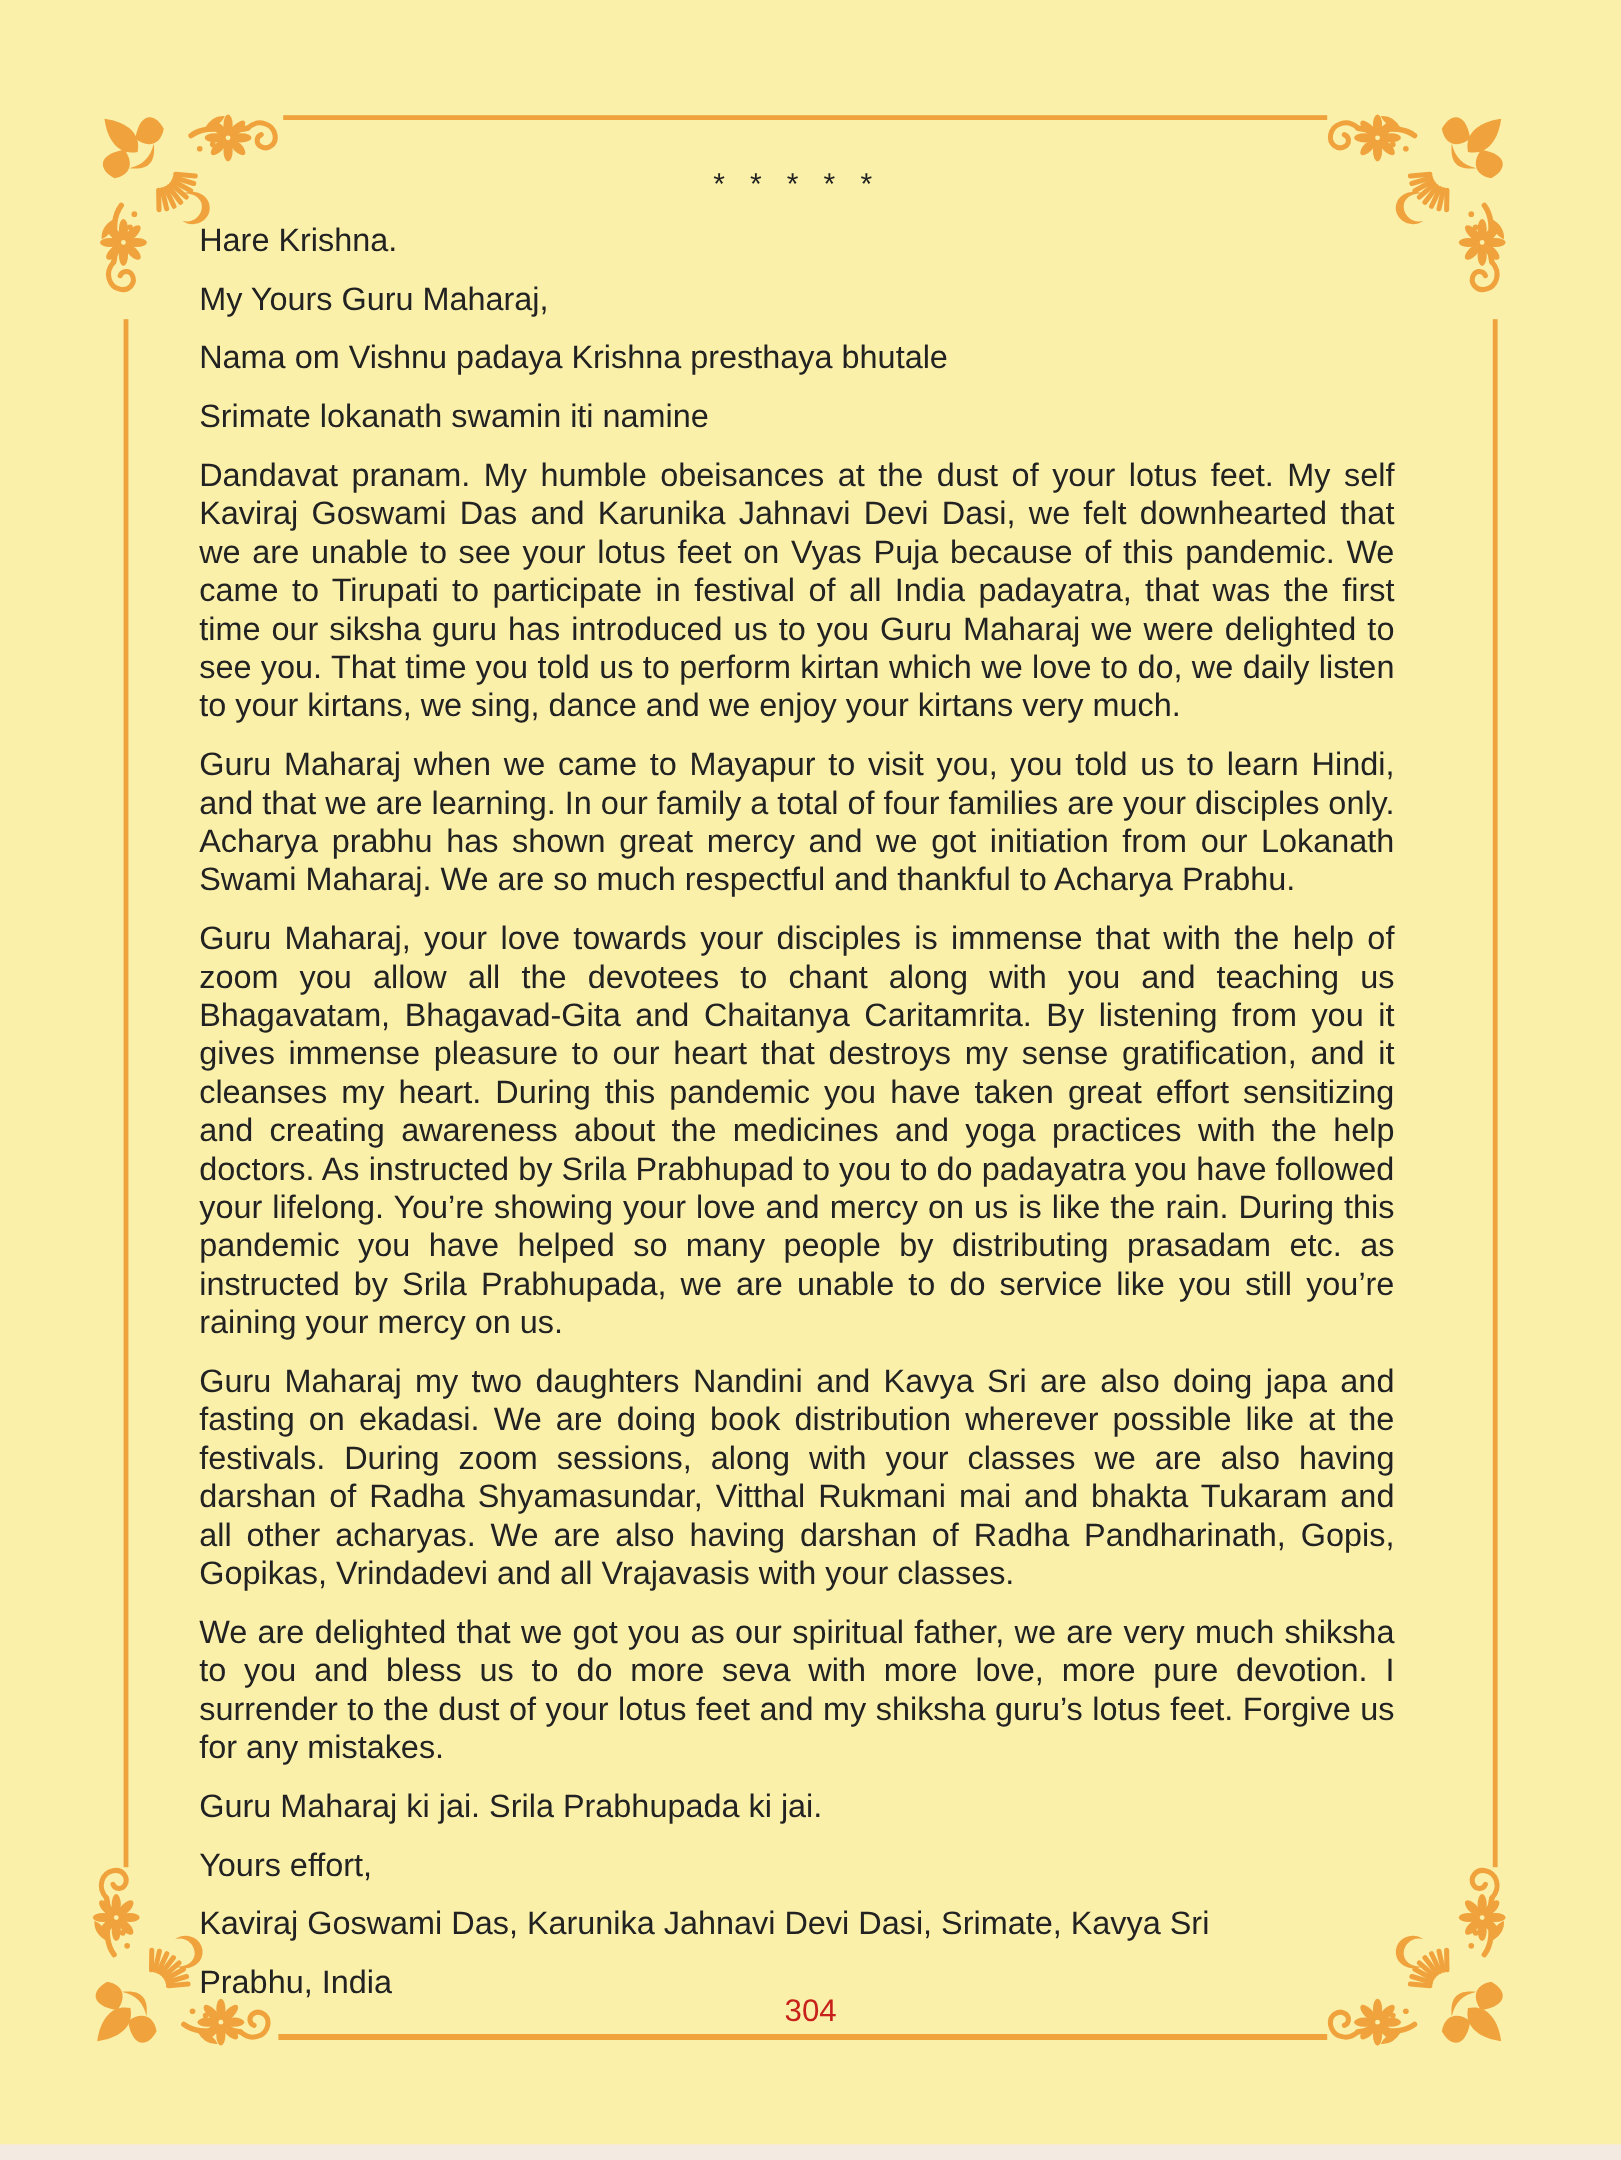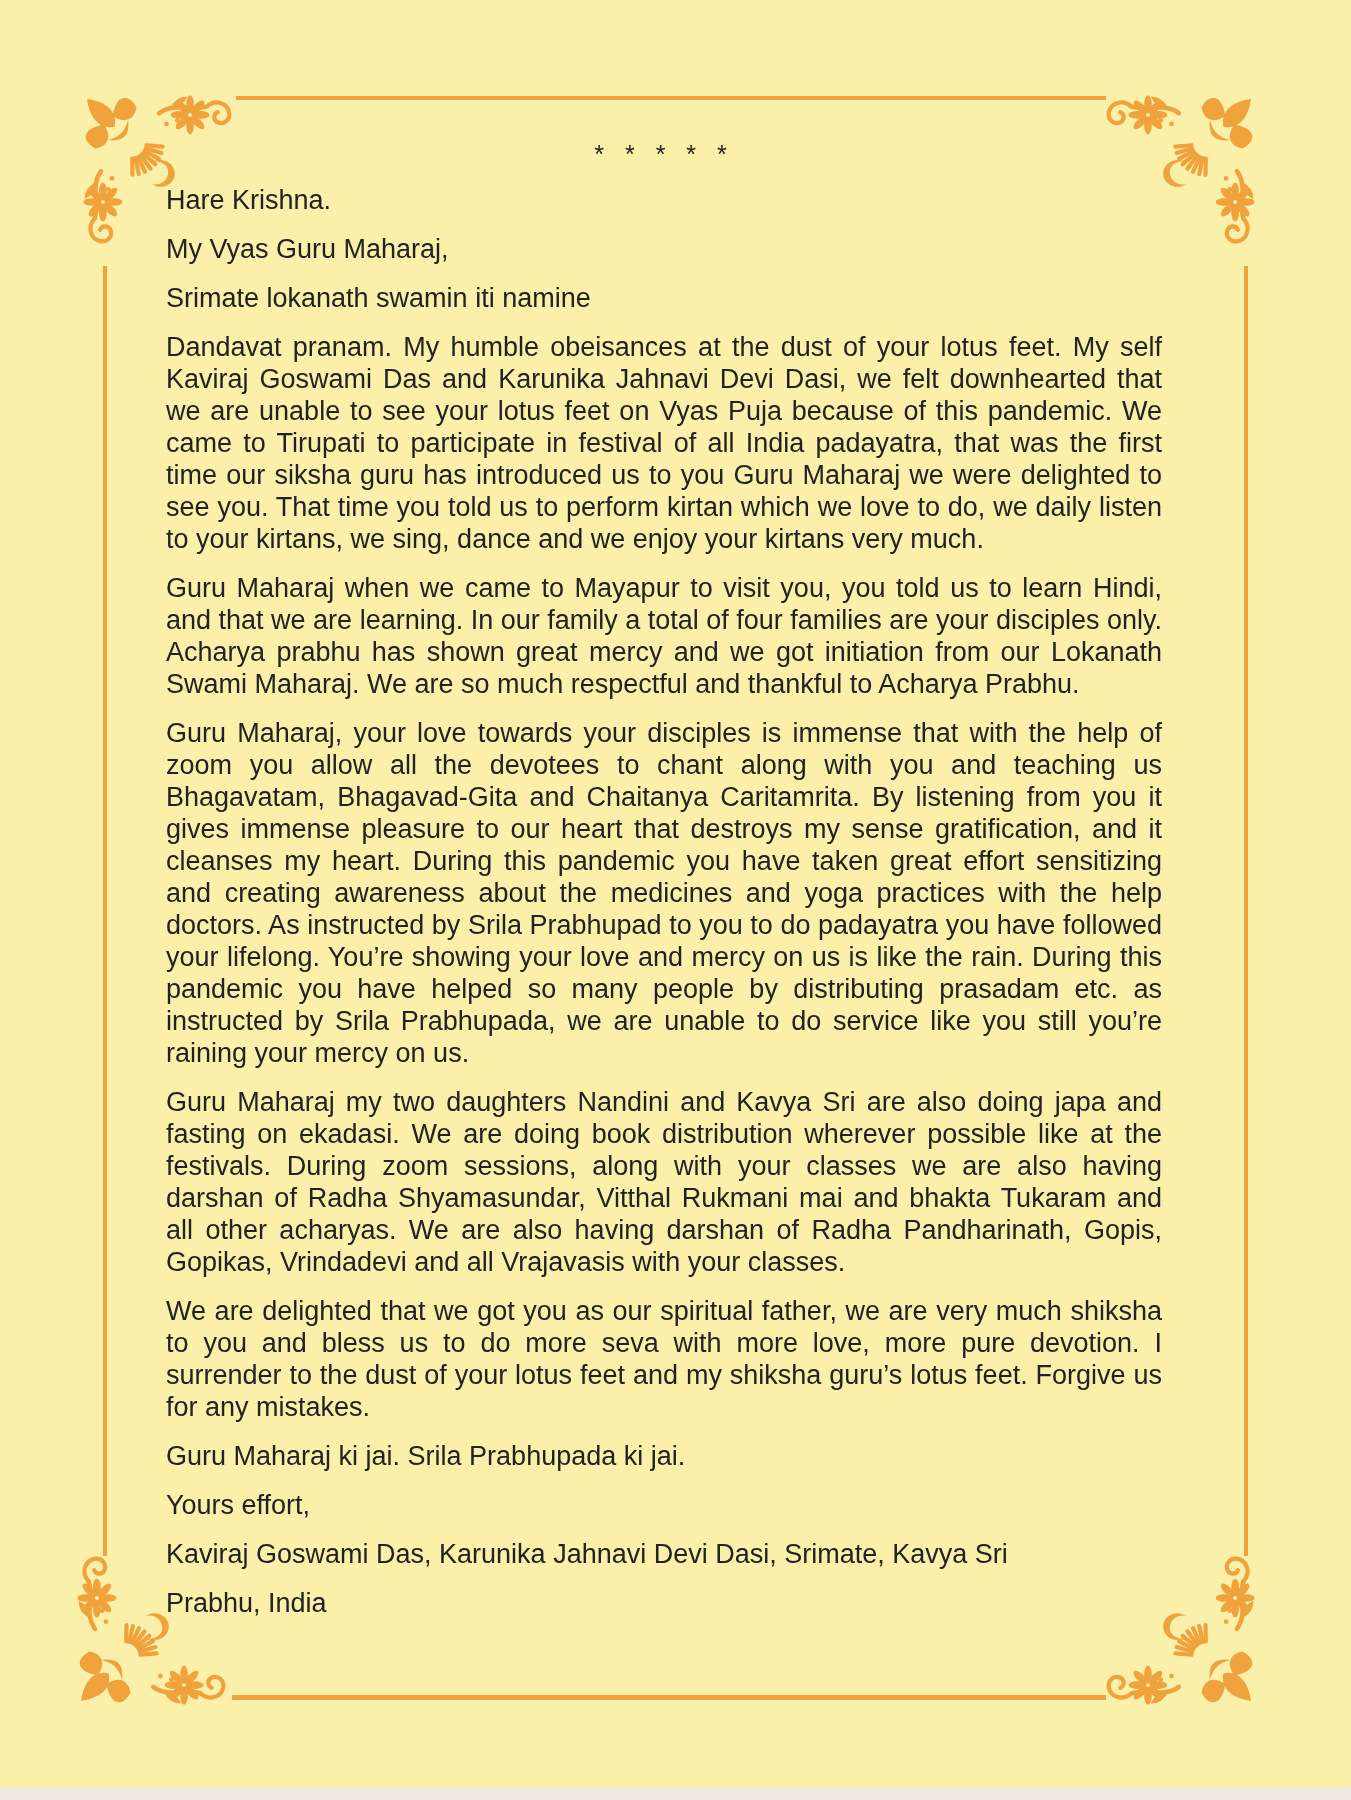--- a/index.html
+++ b/index.html
@@ -176,30 +176,32 @@
       <use href="#corner-flourish"></use>
     </svg>
   <svg class="corner corner-br">
       <use href="#corner-flourish"></use>
     </svg>
 
   <div class="letter">
     <p class="stars">* * * * *</p>
 
     <p>Hare Krishna.</p>
-    <p>My Vyas Guru Maharaj,</p>
+    <p>My Yours Guru Maharaj,</p>
+    <p>Nama om Vishnu padaya Krishna presthaya bhutale</p>
     <p>Srimate lokanath swamin iti namine</p>
 
     <p class="para">Dandavat pranam. My humble obeisances at the dust of your lotus feet. My self Kaviraj Goswami Das and Karunika Jahnavi Devi Dasi, we felt downhearted that we are unable to see your lotus feet on Vyas Puja because of this pandemic. We came to Tirupati to participate in festival of all India padayatra, that was the first time our siksha guru has introduced us to you Guru Maharaj we were delighted to see you. That time you told us to perform kirtan which we love to do, we daily listen to your kirtans, we sing, dance and we enjoy your kirtans very much.</p>
     <p class="para">Guru Maharaj when we came to Mayapur to visit you, you told us to learn Hindi, and that we are learning. In our family a total of four families are your disciples only. Acharya prabhu has shown great mercy and we got initiation from our Lokanath Swami Maharaj. We are so much respectful and thankful to Acharya Prabhu.</p>
     <p class="para">Guru Maharaj, your love towards your disciples is immense that with the help of zoom you allow all the devotees to chant along with you and teaching us Bhagavatam, Bhagavad-Gita and Chaitanya Caritamrita. By listening from you it gives immense pleasure to our heart that destroys my sense gratification, and it cleanses my heart. During this pandemic you have taken great effort sensitizing and creating awareness about the medicines and yoga practices with the help doctors. As instructed by Srila Prabhupad to you to do padayatra you have followed your lifelong. You’re showing your love and mercy on us is like the rain. During this pandemic you have helped so many people by distributing prasadam etc. as instructed by Srila Prabhupada, we are unable to do service like you still you’re raining your mercy on us.</p>
     <p class="para">Guru Maharaj my two daughters Nandini and Kavya Sri are also doing japa and fasting on ekadasi. We are doing book distribution wherever possible like at the festivals. During zoom sessions, along with your classes we are also having darshan of Radha Shyamasundar, Vitthal Rukmani mai and bhakta Tukaram and all other acharyas. We are also having darshan of Radha Pandharinath, Gopis, Gopikas, Vrindadevi and all Vrajavasis with your classes.</p>
     <p class="para">We are delighted that we got you as our spiritual father, we are very much shiksha to you and bless us to do more seva with more love, more pure devotion. I surrender to the dust of your lotus feet and my shiksha guru’s lotus feet. Forgive us for any mistakes.</p>
 
     <p>Guru Maharaj ki jai. Srila Prabhupada ki jai.</p>
     <p>Yours effort,</p>
     <p>Kaviraj Goswami Das, Karunika Jahnavi Devi Dasi, Srimate, Kavya Sri</p>
     <p>Prabhu, India</p>
   </div>
 
+  <div class="pageno">304</div>
 
   <div class="page-edge-bottom"></div>
 </div>
 
 </body></html>

